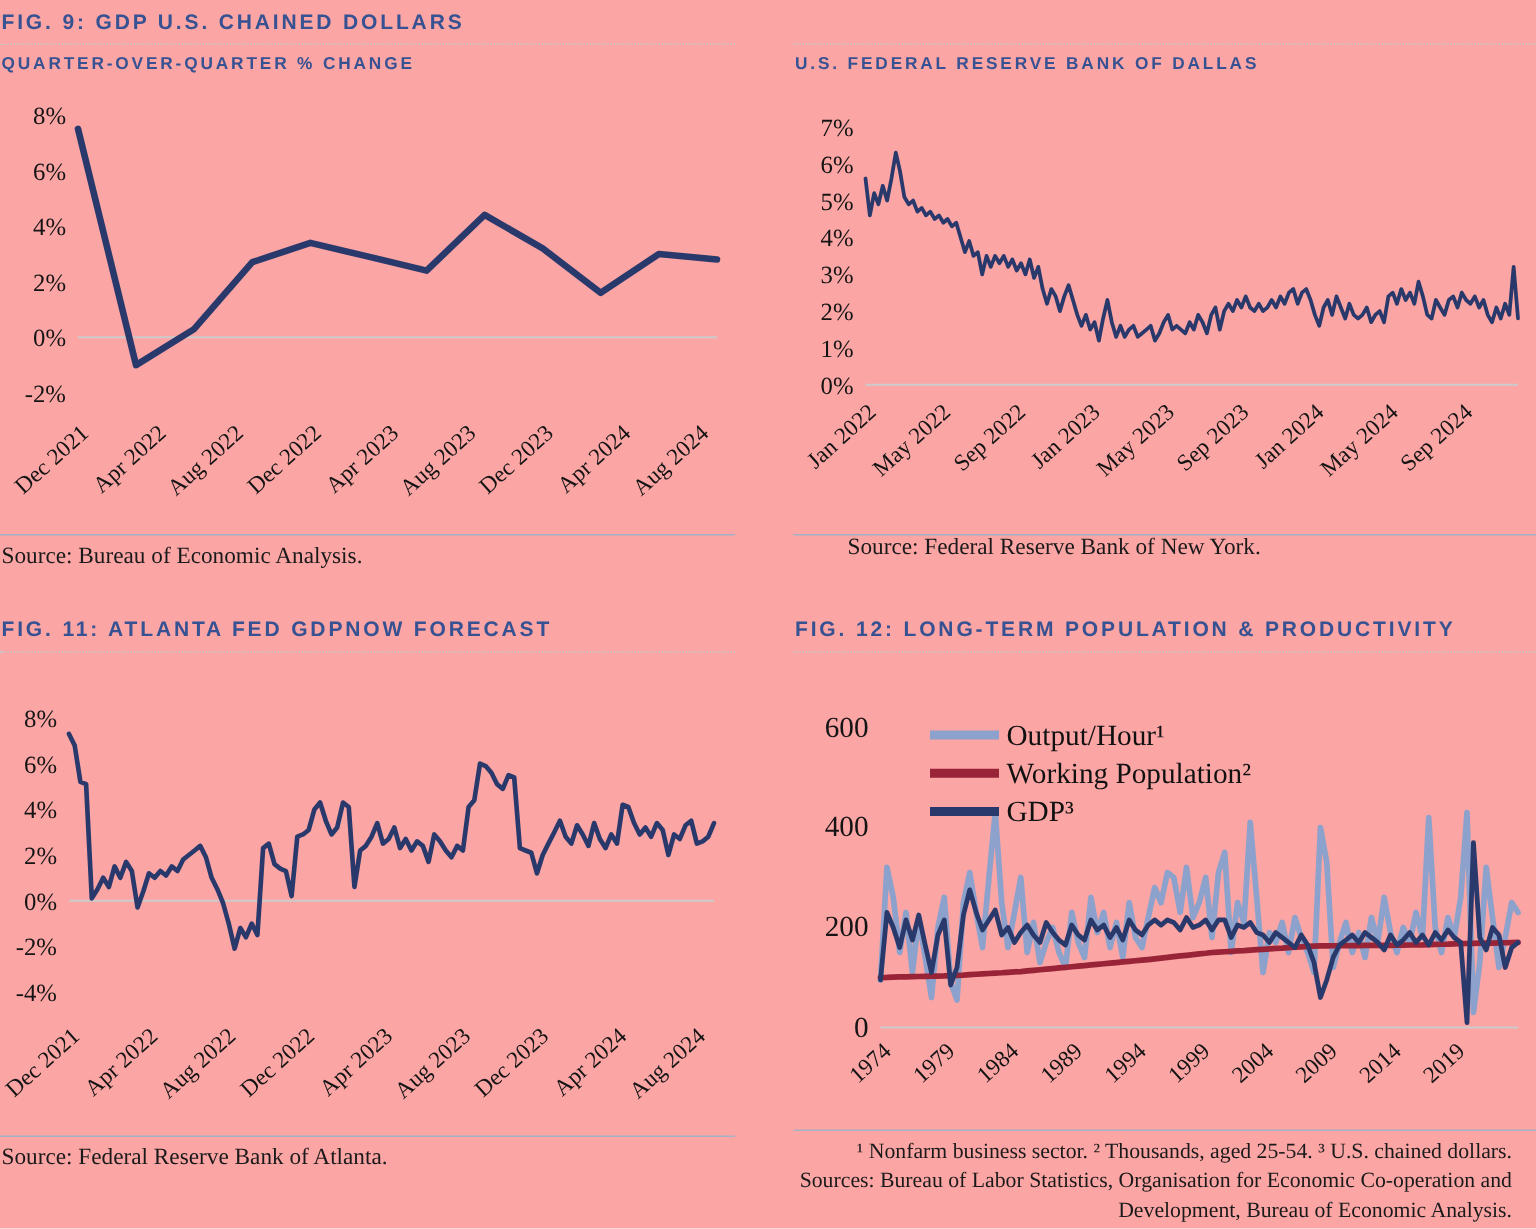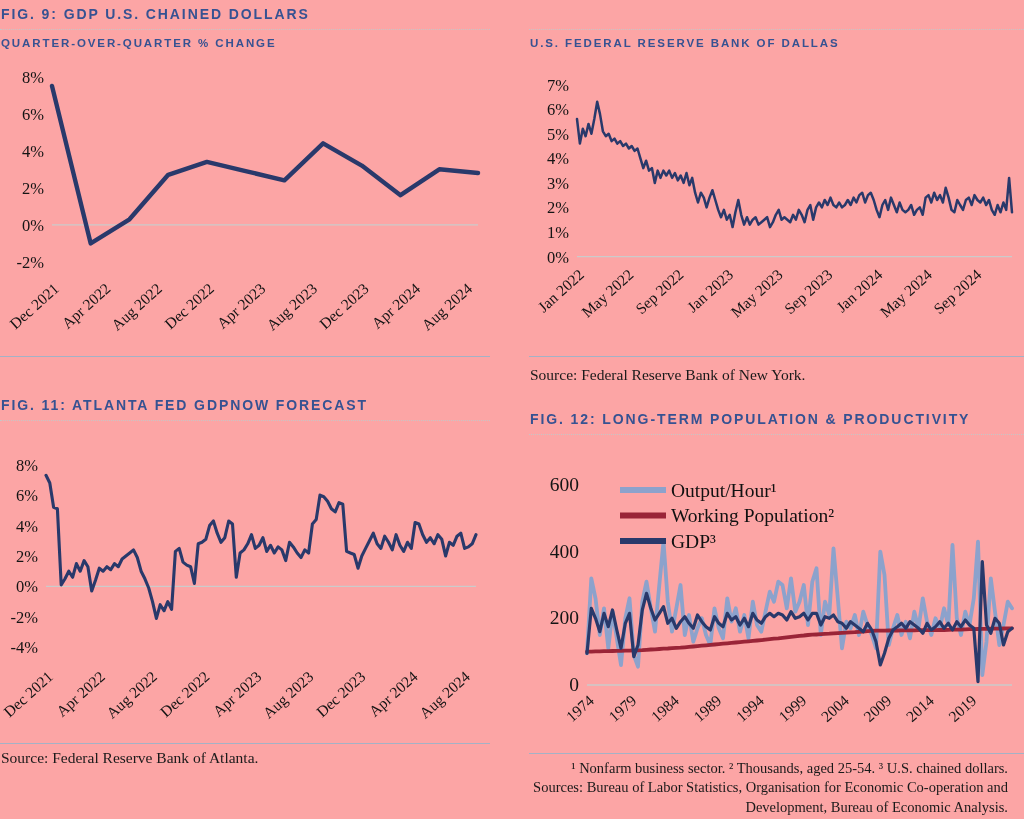--- a/index.html
+++ b/index.html
@@ -44,20 +44,21 @@
         <text transform="translate(163.09199999999998,238) rotate(-42)" text-anchor="end" class="xtick">Aug 2022</text>
         <text transform="translate(215.064,238) rotate(-42)" text-anchor="end" class="xtick">Dec 2022</text>
         <text transform="translate(266.61,238) rotate(-42)" text-anchor="end" class="xtick">Apr 2023</text>
         <text transform="translate(318.156,238) rotate(-42)" text-anchor="end" class="xtick">Aug 2023</text>
         <text transform="translate(369.702,238) rotate(-42)" text-anchor="end" class="xtick">Dec 2023</text>
         <text transform="translate(421.248,238) rotate(-42)" text-anchor="end" class="xtick">Apr 2024</text>
         <text transform="translate(473.21999999999997,238) rotate(-42)" text-anchor="end" class="xtick">Aug 2024</text>
         <polyline points="52.0,33.9 90.7,191.4 129.5,167.3 168.2,122.8 206.9,109.9 245.6,119.1 284.4,128.4 323.1,91.3 361.8,113.6 400.5,143.2 439.3,117.3 478.0,121.0" fill="none" stroke="#29396B" stroke-width="4.4" stroke-linejoin="round" stroke-linecap="round"></polyline>
       </svg>
     <div class="b-rule" style="top:356px;"></div>
+    <div class="source" style="top:362px;">Source: Bureau of Economic Analysis.</div>
   </div>
 
   <div class="panel" style="left:529px;top:0;width:495px;height:400px;">
     <div class="t-rule"></div>
     <div class="fig-sub">U.S. FEDERAL RESERVE BANK OF DALLAS</div>
     <svg class="chart" width="495" height="300" style="top:52px;">
         <line x1="48" y1="204.54362416107384" x2="483" y2="204.54362416107384" stroke="#CBCBCB" stroke-width="1.3"></line>
         <text x="40" y="38.5973154362416" text-anchor="end" class="ytick">7%</text>
         <text x="40" y="63.16107382550335" text-anchor="end" class="ytick">6%</text>
         <text x="40" y="87.7248322147651" text-anchor="end" class="ytick">5%</text>
@@ -71,24 +72,24 @@
         <text transform="translate(155.615,224) rotate(-42)" text-anchor="end" class="xtick">Sep 2022</text>
         <text transform="translate(205.205,224) rotate(-42)" text-anchor="end" class="xtick">Jan 2023</text>
         <text transform="translate(254.79500000000002,224) rotate(-42)" text-anchor="end" class="xtick">May 2023</text>
         <text transform="translate(304.385,224) rotate(-42)" text-anchor="end" class="xtick">Sep 2023</text>
         <text transform="translate(354.41,224) rotate(-42)" text-anchor="end" class="xtick">Jan 2024</text>
         <text transform="translate(404,224) rotate(-42)" text-anchor="end" class="xtick">May 2024</text>
         <text transform="translate(453.59000000000003,224) rotate(-42)" text-anchor="end" class="xtick">Sep 2024</text>
         <polyline points="48.0,67.0 50.9,91.6 53.8,76.8 56.6,84.2 59.5,71.9 62.4,81.7 65.3,67.0 68.2,49.8 71.0,62.1 73.9,79.3 76.8,84.2 79.7,81.7 82.6,89.1 85.5,86.6 88.3,91.6 91.2,89.1 94.1,94.0 97.0,91.6 99.9,96.5 102.7,94.0 105.6,98.9 108.5,96.5 111.4,106.3 114.3,116.1 117.1,108.7 120.0,118.6 122.9,116.1 125.8,130.9 128.7,118.6 131.5,125.9 134.4,118.6 137.3,123.5 140.2,118.6 143.1,125.9 145.9,121.0 148.8,128.4 151.7,123.5 154.6,130.9 157.5,121.0 160.4,133.3 163.2,125.9 166.1,140.7 169.0,150.5 171.9,140.7 174.8,145.6 177.6,155.4 180.5,145.6 183.4,138.2 186.3,148.0 189.2,157.9 192.0,165.2 194.9,157.9 197.8,167.7 200.7,162.8 203.6,175.1 206.4,160.3 209.3,148.0 212.2,162.8 215.1,172.6 218.0,165.2 220.8,172.6 223.7,167.7 226.6,165.2 229.5,172.6 232.4,170.2 235.3,167.7 238.1,165.2 241.0,175.1 243.9,170.2 246.8,162.8 249.7,157.9 252.5,167.7 255.4,165.2 258.3,167.7 261.2,170.2 264.1,162.8 266.9,167.7 269.8,157.9 272.7,162.8 275.6,170.2 278.5,157.9 281.3,153.0 284.2,167.7 287.1,155.4 290.0,150.5 292.9,155.4 295.7,148.0 298.6,153.0 301.5,145.6 304.4,153.0 307.3,155.4 310.2,150.5 313.0,155.4 315.9,153.0 318.8,148.0 321.7,153.0 324.6,145.6 327.4,150.5 330.3,143.1 333.2,140.7 336.1,150.5 339.0,143.1 341.8,140.7 344.7,148.0 347.6,157.9 350.5,165.2 353.4,153.0 356.2,148.0 359.1,157.9 362.0,145.6 364.9,153.0 367.8,160.3 370.6,150.5 373.5,157.9 376.4,160.3 379.3,157.9 382.2,153.0 385.1,162.8 387.9,157.9 390.8,155.4 393.7,162.8 396.6,145.6 399.5,143.1 402.3,150.5 405.2,140.7 408.1,148.0 411.0,143.1 413.9,150.5 416.7,135.8 419.6,145.6 422.5,157.9 425.4,160.3 428.3,148.0 431.1,153.0 434.0,157.9 436.9,148.0 439.8,145.6 442.7,153.0 445.5,143.1 448.4,148.0 451.3,150.5 454.2,145.6 457.1,153.0 460.0,148.0 462.8,157.9 465.7,162.8 468.6,153.0 471.5,160.3 474.4,150.5 477.2,157.9 480.1,125.9 483.0,160.3" fill="none" stroke="#29396B" stroke-width="2.5" stroke-linejoin="round" stroke-linecap="round"></polyline>
       </svg>
     <div class="b-rule" style="top:356px;"></div>
-    <div class="source" style="top:366px;">Source: Federal Reserve Bank of New York.</div>
+    <div class="source" style="top:356px;margin-left:35px;">Source: Federal Reserve Bank of New York.</div>
   </div>
 
-  <div class="panel" style="left:0;top:391px;width:490px;height:414px;">
+  <div class="panel" style="left:0;top:405px;width:490px;height:414px;">
     <h2 class="fig-title">FIG. 11: ATLANTA FED GDPNOW FORECAST</h2>
     <div class="t-rule"></div>
     <svg class="chart" width="490" height="310" style="top:48px;">
         <line x1="46" y1="147.43478260869566" x2="476" y2="147.43478260869566" stroke="#CBCBCB" stroke-width="1.3"></line>
         <text x="38" y="31.695652173913047" text-anchor="end" class="ytick">8%</text>
         <text x="38" y="62.1304347826087" text-anchor="end" class="ytick">6%</text>
         <text x="38" y="92.56521739130436" text-anchor="end" class="ytick">4%</text>
         <text x="38" y="123" text-anchor="end" class="ytick">2%</text>
         <text x="38" y="153.43478260869566" text-anchor="end" class="ytick">0%</text>
         <text x="38" y="183.86956521739128" text-anchor="end" class="ytick">-2%</text>

